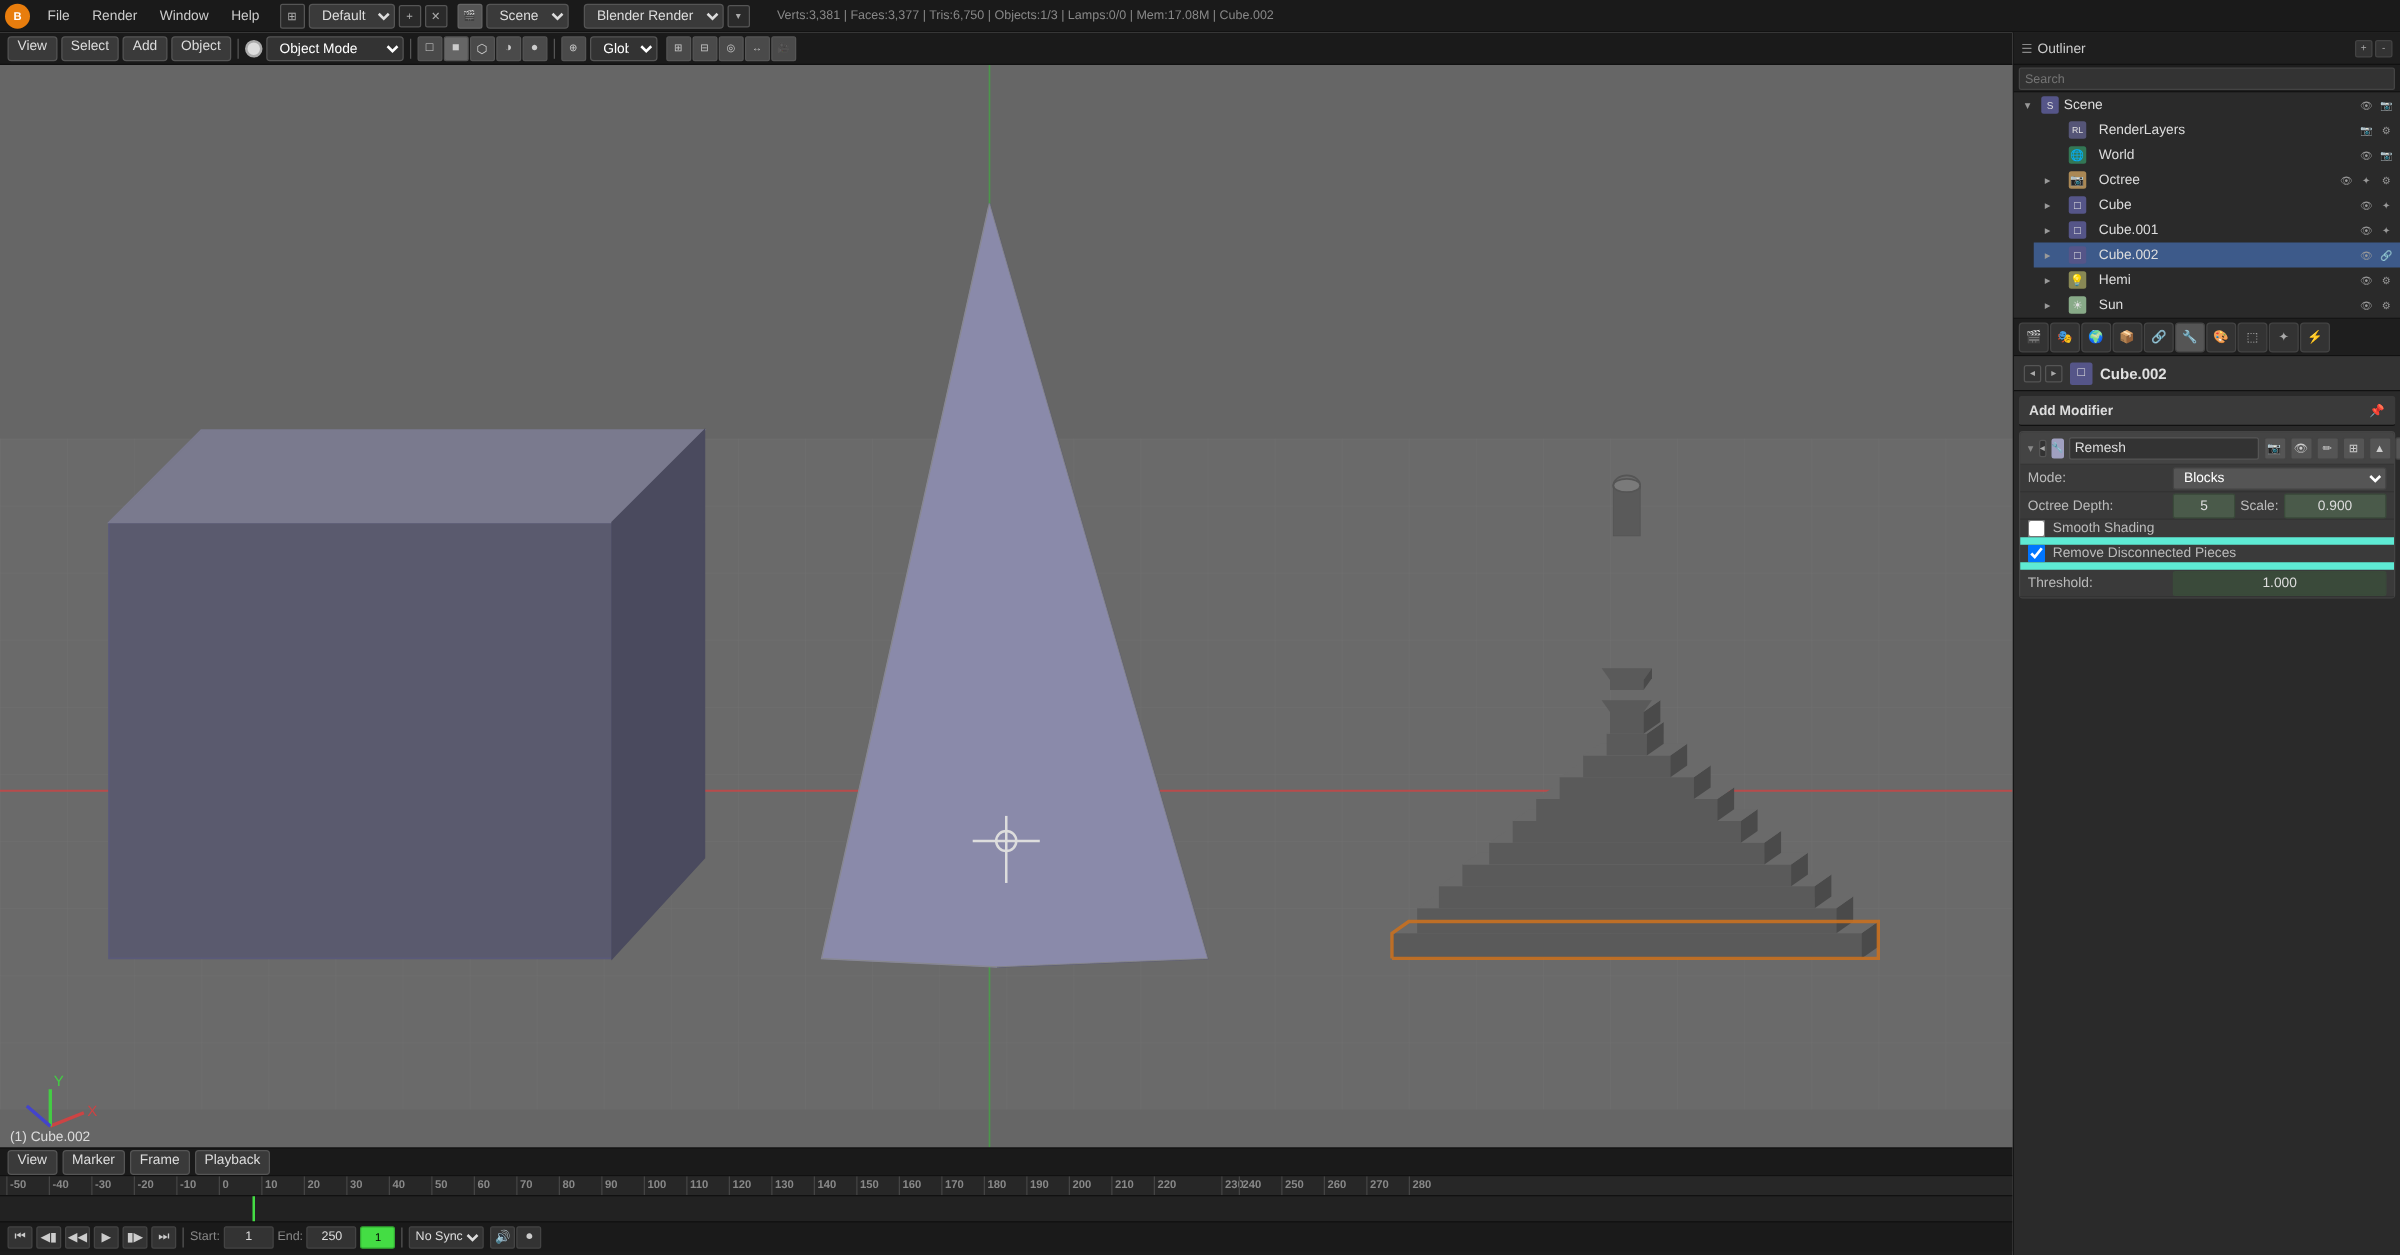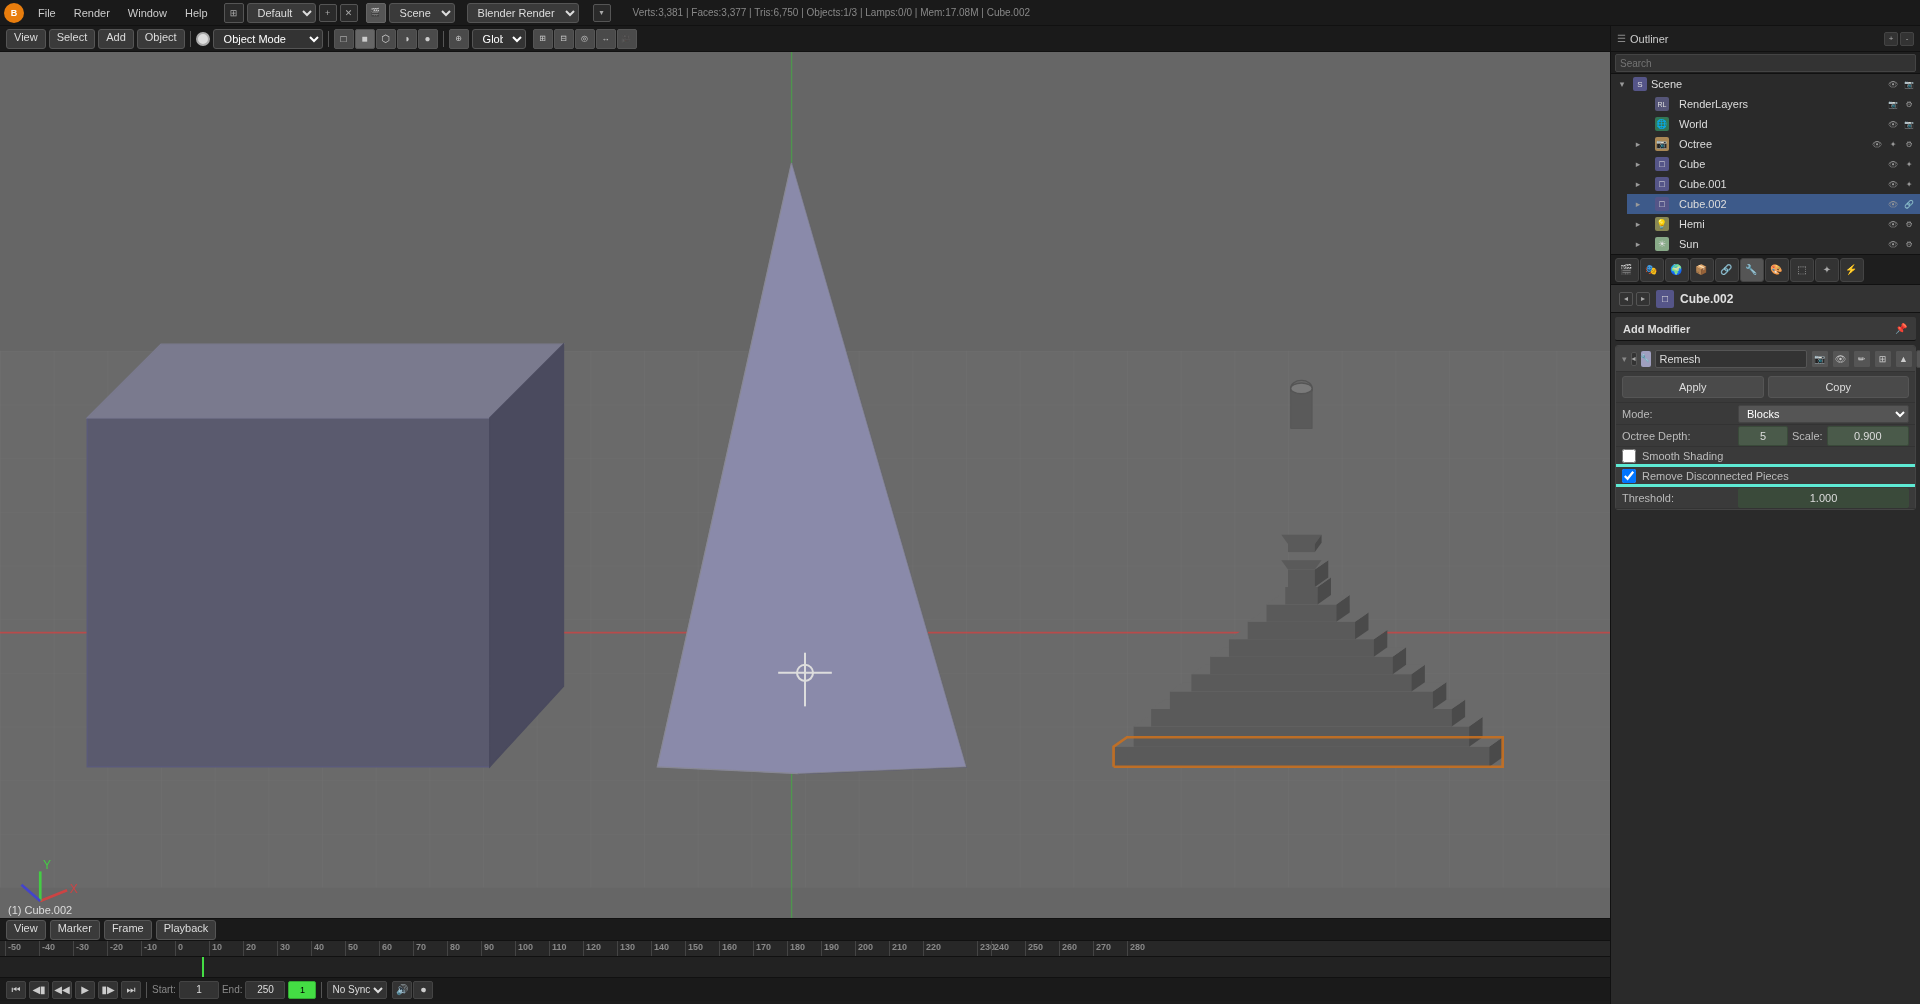--- a/index.html
+++ b/index.html
@@ -75,21 +75,21 @@
 
     
     .mod-btn-row { display: flex; gap: 4px; padding: 4px 6px; border-bottom: 1px solid #333; }
     .mod-btn { flex: 1; height: 22px; background: #4a4a4a; border: 1px solid #555; color: #ddd; font-size: 11px; cursor: pointer; border-radius: 3px; display: flex; align-items: center; justify-content: center; }
 
     
     .prop-row { display: flex; align-items: center; height: 22px; padding: 0 6px; gap: 6px; border-bottom: 1px solid #333; }
     .prop-label { color: #bbb; font-size: 11px; flex: 0 0 110px; }
     .prop-value { flex: 1; }
     .prop-select { width: 100%; background: #555; border: 1px solid #444; color: #fff; padding: 1px 4px; font-size: 11px; height: 18px; border-radius: 2px; }
-    .prop-checkbox-row { display: flex; align-items: center; height: 20px; padding: 0 6px; gap: 6px; border-bottom: 3px solid #5eead4; }
+    .prop-checkbox-row { display: flex; align-items: center; height: 20px; padding: 0 6px; gap: 6px; border-bottom: 6px solid #5eead4; }
     .prop-checkbox { width: 14px; height: 14px; }
     .prop-checkbox-label { color: #bbb; font-size: 11px; }
 
     
     .blender-num { background: #4a5a4a; border: 1px solid #3a4a3a; color: #ddd; font-size: 11px; height: 20px; border-radius: 2px; display: flex; align-items: center; justify-content: center; flex: 1; cursor: ew-resize; position: relative; }
 
     
     #scene3d { position: absolute; top: 26px; left: 0; right: 0; bottom: 86px; overflow: hidden; }
 
     
@@ -132,21 +132,21 @@
     </select>
     <div style="width:18px;height:18px;background:#2a2a2a;border:1px solid #555;border-radius:2px;display:flex;align-items:center;justify-content:center;font-size:9px;color:#aaa;">+</div>
     <div style="width:18px;height:18px;background:#2a2a2a;border:1px solid #555;border-radius:2px;display:flex;align-items:center;justify-content:center;font-size:9px;color:#aaa;">✕</div>
   </div>
   <div style="display:flex;align-items:center;gap:3px;margin-left:6px;">
     <div style="width:20px;height:20px;background:#555;border:1px solid #666;border-radius:2px;display:flex;align-items:center;justify-content:center;font-size:8px;color:#fff;">🎬</div>
     <select class="scene-select">
       <option>Scene</option>
     </select>
   </div>
-  <div style="margin-left:10px;display:flex;align-items:center;gap:14px;">
+  <div style="margin-left:10px;display:flex;align-items:center;gap:3px;">
     <select class="engine-select">
       <option>Blender Render</option>
     </select>
     <div style="width:18px;height:18px;background:#2a2a2a;border:1px solid #555;border-radius:2px;display:flex;align-items:center;justify-content:center;font-size:8px;color:#aaa;">▾</div>
   </div>
   <div class="version-info" style="margin-left:20px;font-size:10px;color:#888;">Verts:3,381 | Faces:3,377 | Tris:6,750 | Objects:1/3 | Lamps:0/0 | Mem:17.08M | Cube.002</div>
 </div>
 
 <div id="main">
 
@@ -525,24 +525,20 @@
               <div class="mod-act-icon">📷</div>
               <div class="mod-act-icon">👁</div>
               <div class="mod-act-icon">✏</div>
               <div class="mod-act-icon">⊞</div>
               <div class="mod-act-icon">▲</div>
               <div class="mod-act-icon">▼</div>
 
             </div>
           </div>
 
-          <div class="mod-btn-row">
-            <button class="mod-btn">Apply</button>
-            <button class="mod-btn">Copy</button>
-          </div>
 
           <div class="prop-row">
             <span class="prop-label">Mode:</span>
             <div class="prop-value">
               <select class="prop-select">
                 <option>Blocks</option>
                 <option>Smooth</option>
                 <option>Sharp</option>
               </select>
             </div>

